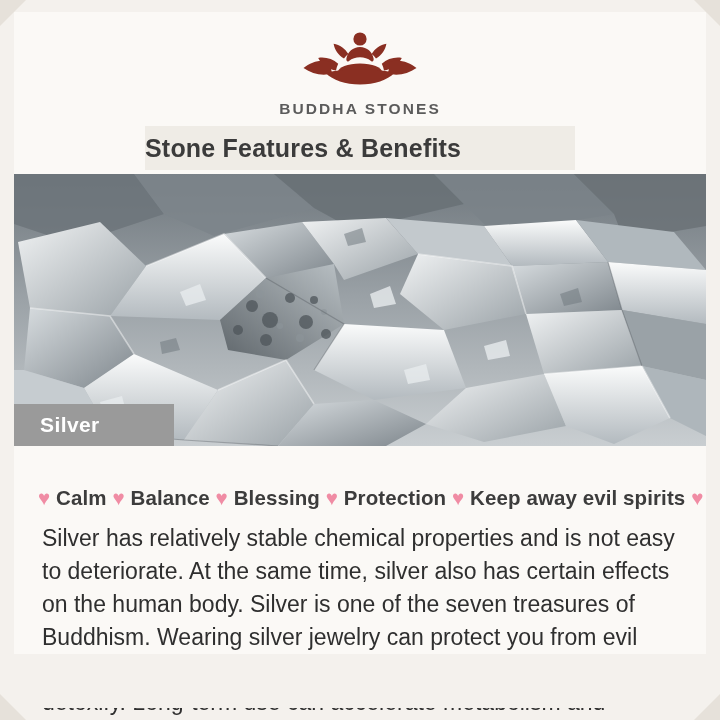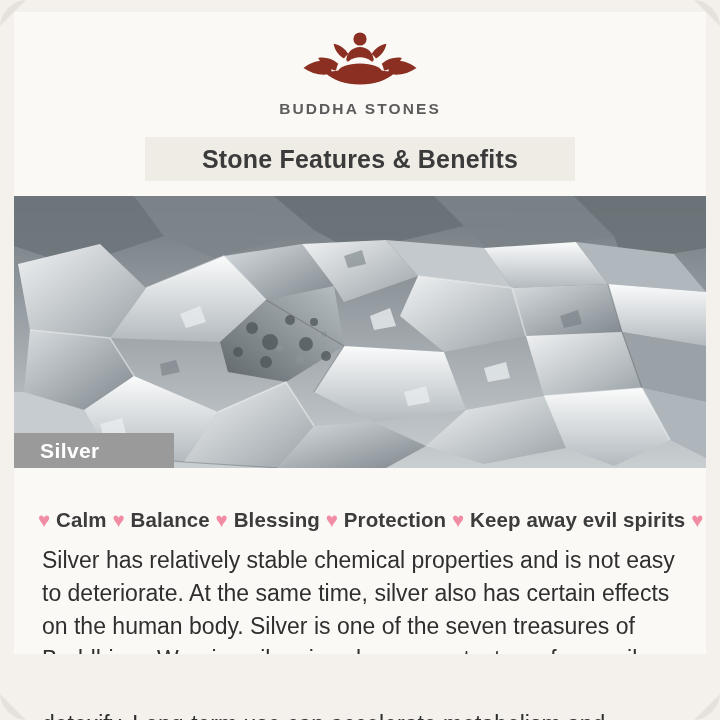--- a/index.html
+++ b/index.html
@@ -13,21 +13,20 @@
     font-family: "Liberation Sans", sans-serif;
     overflow: hidden;
   }
   .page {
     position: relative;
     width: 720px;
     height: 720px;
     background: #f4f1ed;
     box-sizing: border-box;
     overflow: hidden;
-    border-radius: 27px;
   }
   
   .corner {
     position: absolute;
     width: 26px;
     height: 26px;
     background: #e6e1da;
     z-index: 5;
   }
   .corner.tl { top: 0; left: 0; clip-path: polygon(0 0, 100% 0, 0 100%); }
@@ -61,27 +60,27 @@
     letter-spacing: 2.1px;
     color: #5b5b5b;
     font-weight: 700;
     margin-top: 2px;
     font-family: "Liberation Sans", sans-serif;
   }
 
   
   .title-band {
     position: relative;
-    margin: 15px auto;
+    margin: 4px auto;
     width: 430px;
     background: #efece6;
     height: 44px;
     display: flex;
     align-items: center;
-    justify-content: center;
+    justify-content: flex-start;
   }
   .title-band .title-text {
     font-size: 25px;
     font-weight: 700;
     color: #3b3b3b;
     letter-spacing: 0.2px;
     font-family: "Liberation Sans", sans-serif;
   }
 
   
@@ -92,21 +91,21 @@
     overflow: hidden;
     background: #8d9398;
   }
   .photo-svg { display: block; width: 692px; height: 272px; }
 
   .stone-label {
     position: absolute;
     left: 0;
     bottom: 0;
     min-width: 160px;
-    height: 35px;
+    height: 42px;
     background: #9a9a9a;
     display: flex;
     align-items: center;
     padding-left: 26px;
     padding-right: 30px;
     box-sizing: border-box;
   }
   .stone-label span {
     color: #ffffff;
     font-size: 21px;

